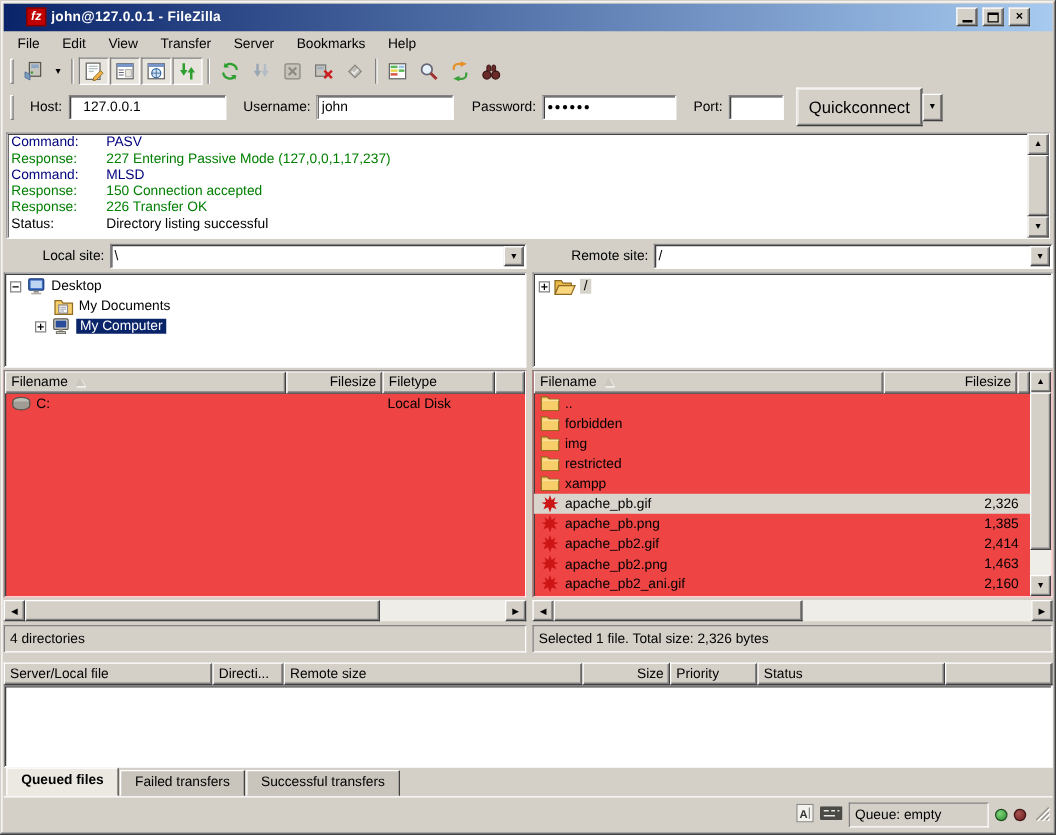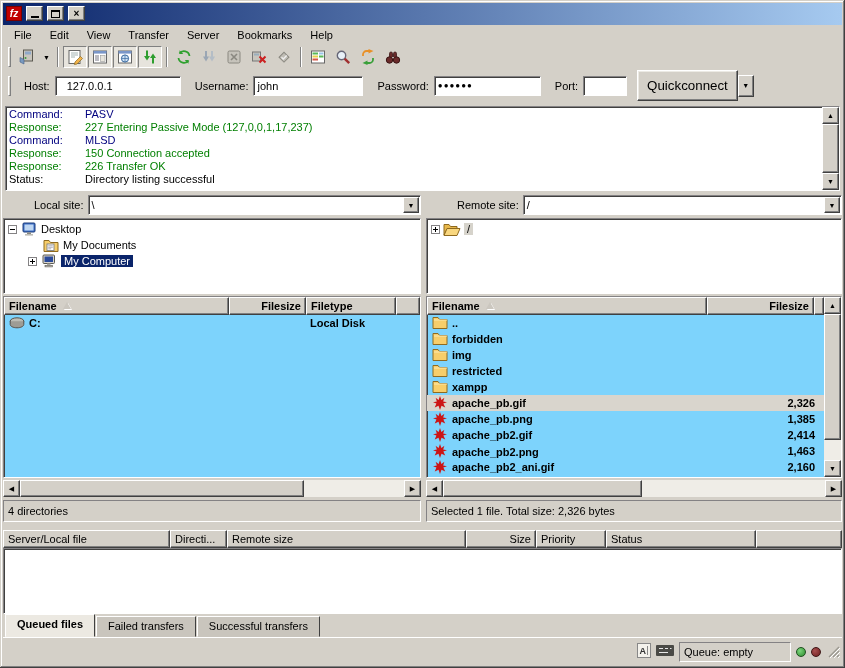--- a/index.html
+++ b/index.html
@@ -6,21 +6,21 @@
   *{box-sizing:border-box;}
   body{font-family:"Liberation Sans","DejaVu Sans",sans-serif;font-size:11px;color:#000;}
 
   .win{position:relative;width:845px;height:668px;background:#D4D0C8;padding:3px;
        box-shadow:inset -1px -1px 0 #404040, inset 1px 1px 0 #D4D0C8,
                   inset -2px -2px 0 #808080, inset 2px 2px 0 #fff;}
   .col{display:flex;flex-direction:column;height:662px;}
 
   
   .titlebar{height:22px;background:linear-gradient(90deg,#0A246A,#A6CAF0);
-            display:flex;align-items:center;padding:0 3px;gap:4px;}
+            display:flex;align-items:center;padding:0 18px;gap:4px;}
   .title-text{color:#fff;font-weight:bold;flex:1;letter-spacing:.2px;}
   .tb-btn{width:17px;height:15px;background:#D4D0C8;border:1px solid;
           border-color:#fff #404040 #404040 #fff;box-shadow:inset -1px -1px 0 #808080;
           display:flex;align-items:center;justify-content:center;font-size:10px;font-weight:bold;}
   .glyph-min{width:8px;height:2px;background:#000;margin-top:7px;}
   .glyph-max{width:9px;height:8px;border:1px solid #000;border-top:2px solid #000;}
   .fzicon{width:16px;height:15px;background:#C00000;border:1px solid #7A0000;color:#fff;
           font-weight:bold;font-size:10px;display:flex;align-items:center;justify-content:center;font-style:italic;}
 
   
@@ -80,21 +80,21 @@
   .exp{width:9px;height:9px;border:1px solid #848284;background:#fff;position:relative;flex:none;}
   .exp::before{content:'';position:absolute;left:1px;right:1px;top:3px;height:1px;background:#000;}
   .exp.plus::after{content:'';position:absolute;top:1px;bottom:1px;left:3px;width:1px;background:#000;}
   .exp-sp{width:11px;flex:none;}
   .ticon{width:18px;display:flex;justify-content:center;flex:none;}
   .sel-navy{background:#0A246A;color:#fff;padding:0 3px;}
   .sel-gray{background:#D6D3CB;padding:0 3px;}
 
   
   .listview{height:188px;margin-top:2px;border:1px solid #848284;border-right-color:#fff;border-bottom-color:#fff;
-            box-shadow:inset 1px 1px 0 #40403F;background:#7dd3fc;display:flex;overflow:hidden;font-weight:bold;}
+            box-shadow:inset 1px 1px 0 #40403F;background:#ef4444;display:flex;overflow:hidden;}
   .list-main{flex:1;display:flex;flex-direction:column;min-width:0;}
   .list-head{height:18px;display:flex;flex:none;}
   .hcell{background:#D4D0C8;border:1px solid;border-color:#fff #404040 #404040 #fff;
          box-shadow:inset -1px -1px 0 #808080;padding:1px 4px;display:flex;align-items:center;gap:6px;
          overflow:hidden;white-space:nowrap;}
   .hcell.r{justify-content:flex-end;}
   .sort-asc{width:0;height:0;border-left:4px solid transparent;border-right:4px solid transparent;
             border-bottom:7px solid #CBC7BF;filter:drop-shadow(1px 1px 0 #fff);}
   .list-body{flex:1;overflow:hidden;}
   .lrow{height:16px;display:flex;align-items:center;}
@@ -124,20 +124,21 @@
   .led-red{background:radial-gradient(circle at 35% 35%,#A85050,#6E2020);border:1px solid #3F1515;}
 </style>
 </head>
 <body>
 
 <div class="win">
  <div class="col">
 
   <div class="titlebar">
     <div class="fzicon">fz</div>
+    <div class="title-text">john@127.0.0.1 - FileZilla</div>
     <div class="tb-btn">
           <span class="glyph-min"></span>
         </div>
     <div class="tb-btn">
           <span class="glyph-max"></span>
         </div>
     <div class="tb-btn">
           <span>×</span>
         </div>
   </div>

